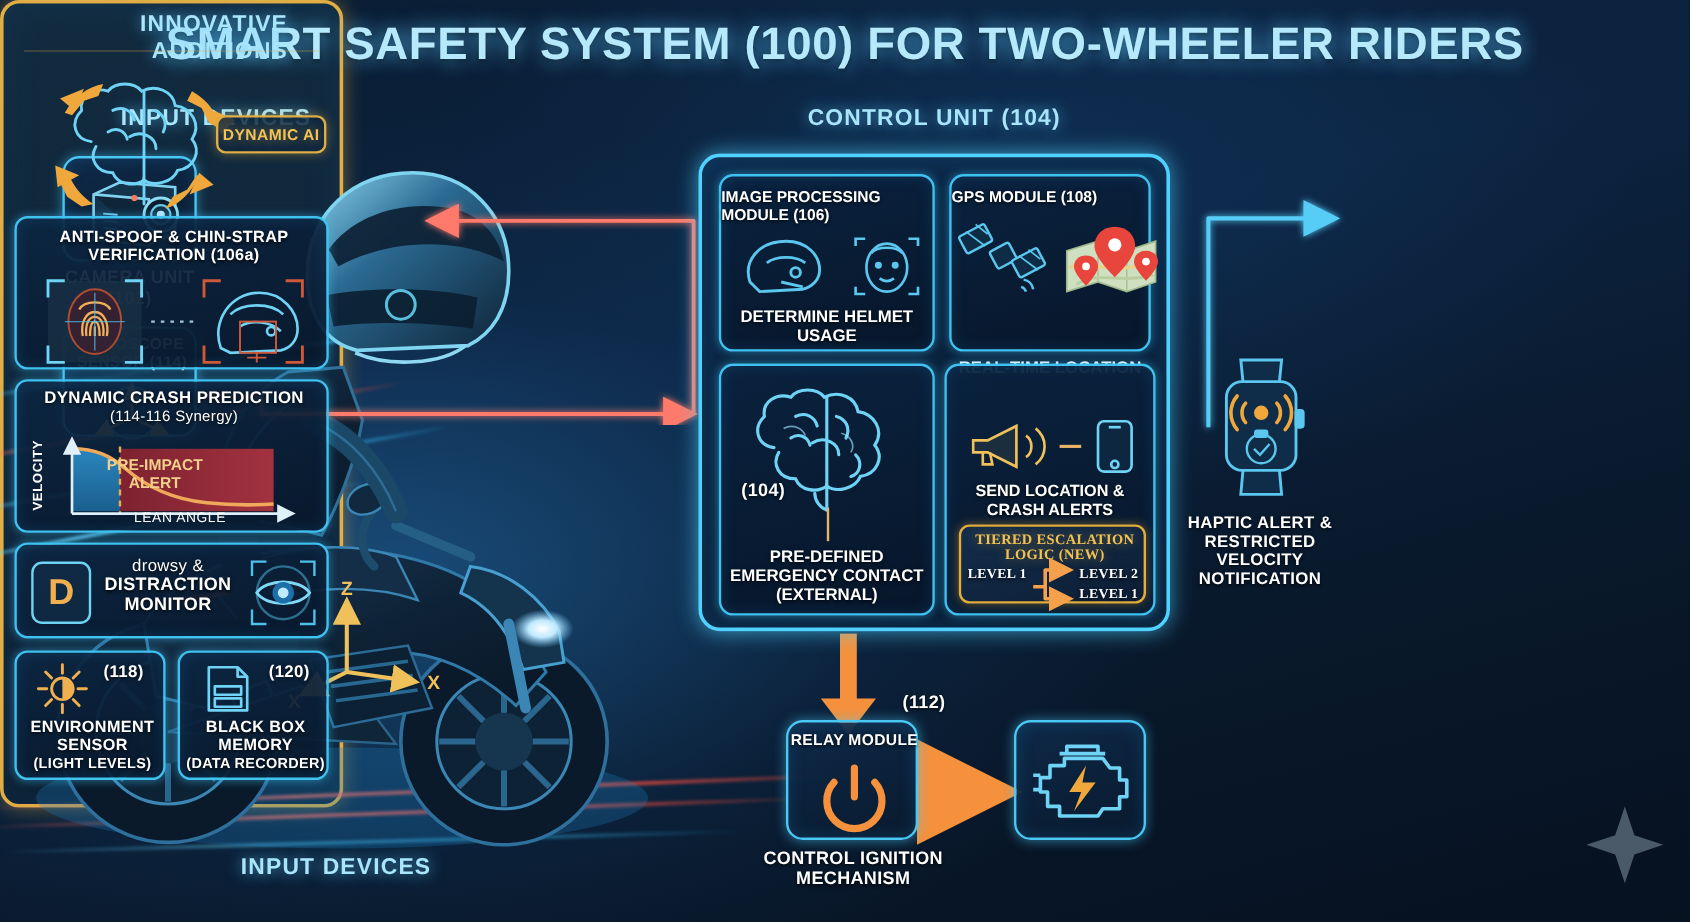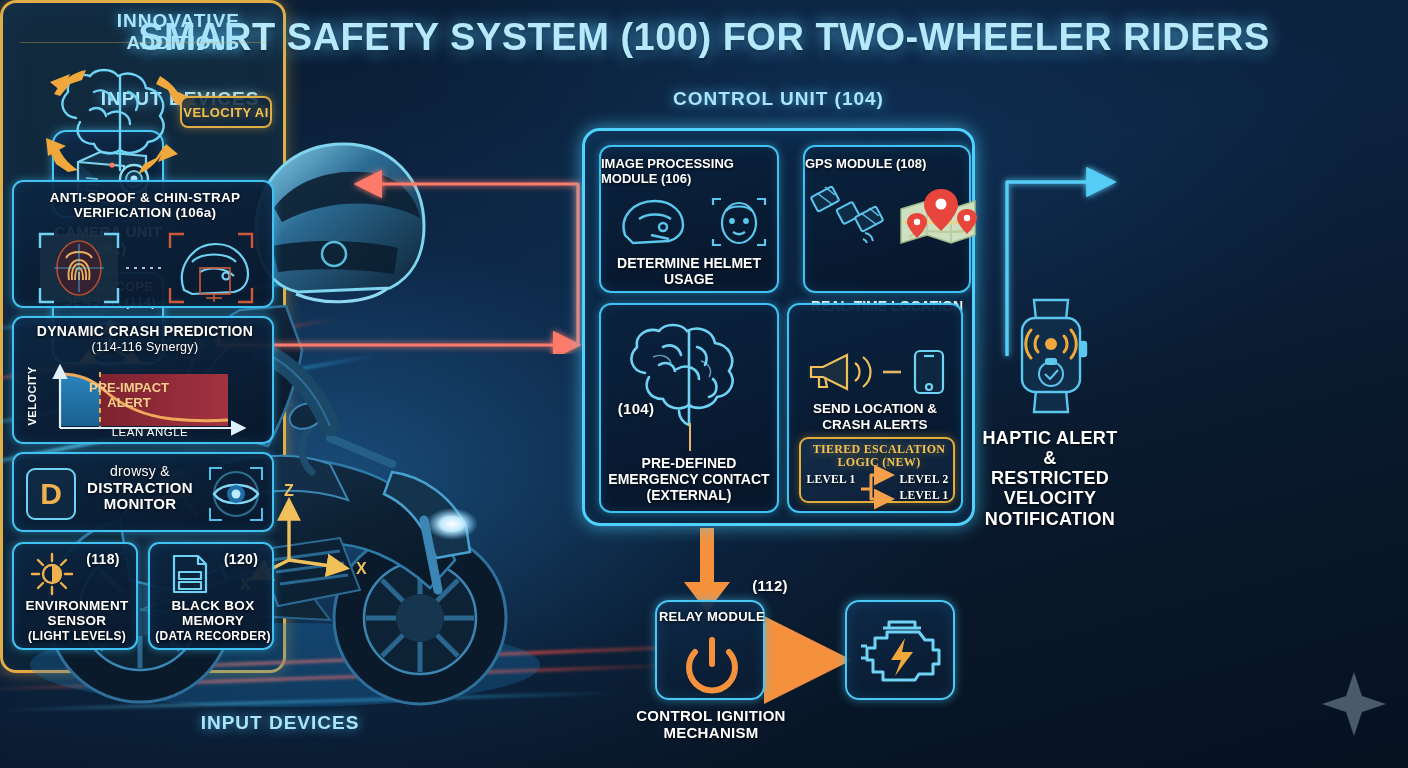--- a/index.html
+++ b/index.html
@@ -338,21 +338,21 @@
           <ellipse cx="138" cy="32" rx="17" ry="20"></ellipse>
           <path d="M125 20 C130 14 146 14 151 20"></path>
           <circle cx="131" cy="30" r="1.8" fill="#5bc6ee"></circle>
             <circle cx="145" cy="30" r="1.8" fill="#5bc6ee"></circle>
           <path d="M132 41 C136 44 140 44 144 41"></path>
         </g>
       </svg>
       <div class="card-sub" style="top:108px; font-size:14px;">DETERMINE HELMET USAGE</div>
     </div>
 
-    <div class="cu-card" style="left:218px; top:14px; width:168px; height:148px;">
+    <div class="cu-card" style="left:206px; top:14px; width:168px; height:148px;">
       <div class="card-title" style="top:10px;">GPS MODULE (108)</div>
       <svg class="ic" width="176" height="66" viewBox="0 0 176 66" style="position:absolute; top:34px;">
         <g stroke="#5bc6ee" stroke-width="2" fill="#0e2c46">
           <rect x="34" y="24" width="18" height="16" rx="2" transform="rotate(-28 43 32)"></rect>
           <g fill="#0e2c46">
             <rect x="8" y="10" width="24" height="16" rx="2" transform="rotate(-28 20 18)"></rect>
             <rect x="52" y="30" width="24" height="16" rx="2" transform="rotate(-28 64 38)"></rect>
           </g>
           <g stroke="#5bc6ee" stroke-width="1.4">
             <line x1="12" y1="12" x2="28" y2="24"></line>
@@ -453,21 +453,21 @@
         <path d="M27 40 C20 48 20 60 27 68"></path>
           <path d="M67 40 C74 48 74 60 67 68"></path>
       </g>
     </g>
     <g stroke="#5bc6ee" stroke-width="2" fill="none">
       <circle cx="47" cy="84" r="12"></circle>
       <rect x="42" y="69" width="10" height="5" rx="1.5" fill="#5bc6ee"></rect>
       <path d="M41 84 L46 89 L54 80"></path>
     </g>
   </svg>
-  <div class="lbl" style="left:982px; top:428px; width:136px; font-size:18px;">HAPTIC ALERT &amp; RESTRICTED VELOCITY NOTIFICATION</div>
+  <div class="lbl" style="left:982px; top:428px; width:136px; font-size:14px;">HAPTIC ALERT &amp; RESTRICTED VELOCITY NOTIFICATION</div>
 
   <div class="lbl" style="left:740px; top:578px; width:60px; font-size:15px;">(112)</div>
   <div class="neon" style="left:655px; top:600px; width:110px; height:100px;">
     <div class="lbl" style="left:0; top:8px; width:110px; font-size:13px;">RELAY MODULE</div>
     <svg class="ic" width="110" height="60" viewBox="0 0 110 60" style="position:absolute; top:34px;">
       <g stroke="#f5913c" stroke-width="6" fill="none" stroke-linecap="round">
         <path d="M38 16 A23 23 0 1 0 72 16"></path>
         <line x1="55" y1="4" x2="55" y2="28"></line>
       </g>
     </svg>
@@ -509,21 +509,21 @@
           <path d="M172 62 L166 42 L184 50 Z"></path>
           <path d="M44 92 C48 104 56 114 66 120 L56 122 L44 114 L38 102 Z"></path>
           <path d="M34 88 L54 96 L36 106 Z"></path>
           <path d="M154 96 C148 110 138 120 126 124 L132 114 L144 108 L152 96 Z"></path>
           <path d="M166 104 L146 112 L154 94 Z"></path>
         </g>
       </svg>
       <div style="position:absolute; left:168px; top:46px; width:92px; height:32px;
                   border:2px solid #e0ae45; border-radius:8px; background:rgba(18,40,62,.85);
                   box-shadow:0 0 10px rgba(224,174,69,.45); display:flex; align-items:center; justify-content:center;">
-        <span class="cap-amber" style="font-size:13px; font-weight:bold; letter-spacing:.4px;">VELOCITY AI</span>
+        <span class="cap-amber" style="font-size:13px; font-weight:bold; letter-spacing:.4px;">DYNAMIC AI</span>
       </div>
     </div>
 
     <div class="rp-card" style="left:12px; top:180px; width:262px; height:128px;">
       <div class="lbl" style="left:4px; top:8px; width:254px; font-size:13.5px;">ANTI-SPOOF &amp; CHIN-STRAP VERIFICATION (106a)</div>
       <svg class="ic" width="262" height="80" viewBox="0 0 262 80" style="position:absolute; top:46px;">
         <g>
           <rect x="26" y="6" width="78" height="68" fill="#1a3246" opacity=".7"></rect>
           <g stroke="#6fd3f5" stroke-width="2.4" fill="none">
             <path d="M26 20 L26 6 L40 6 M90 6 L104 6 L104 20 M104 60 L104 74 L90 74 M40 74 L26 74 L26 60"></path>

